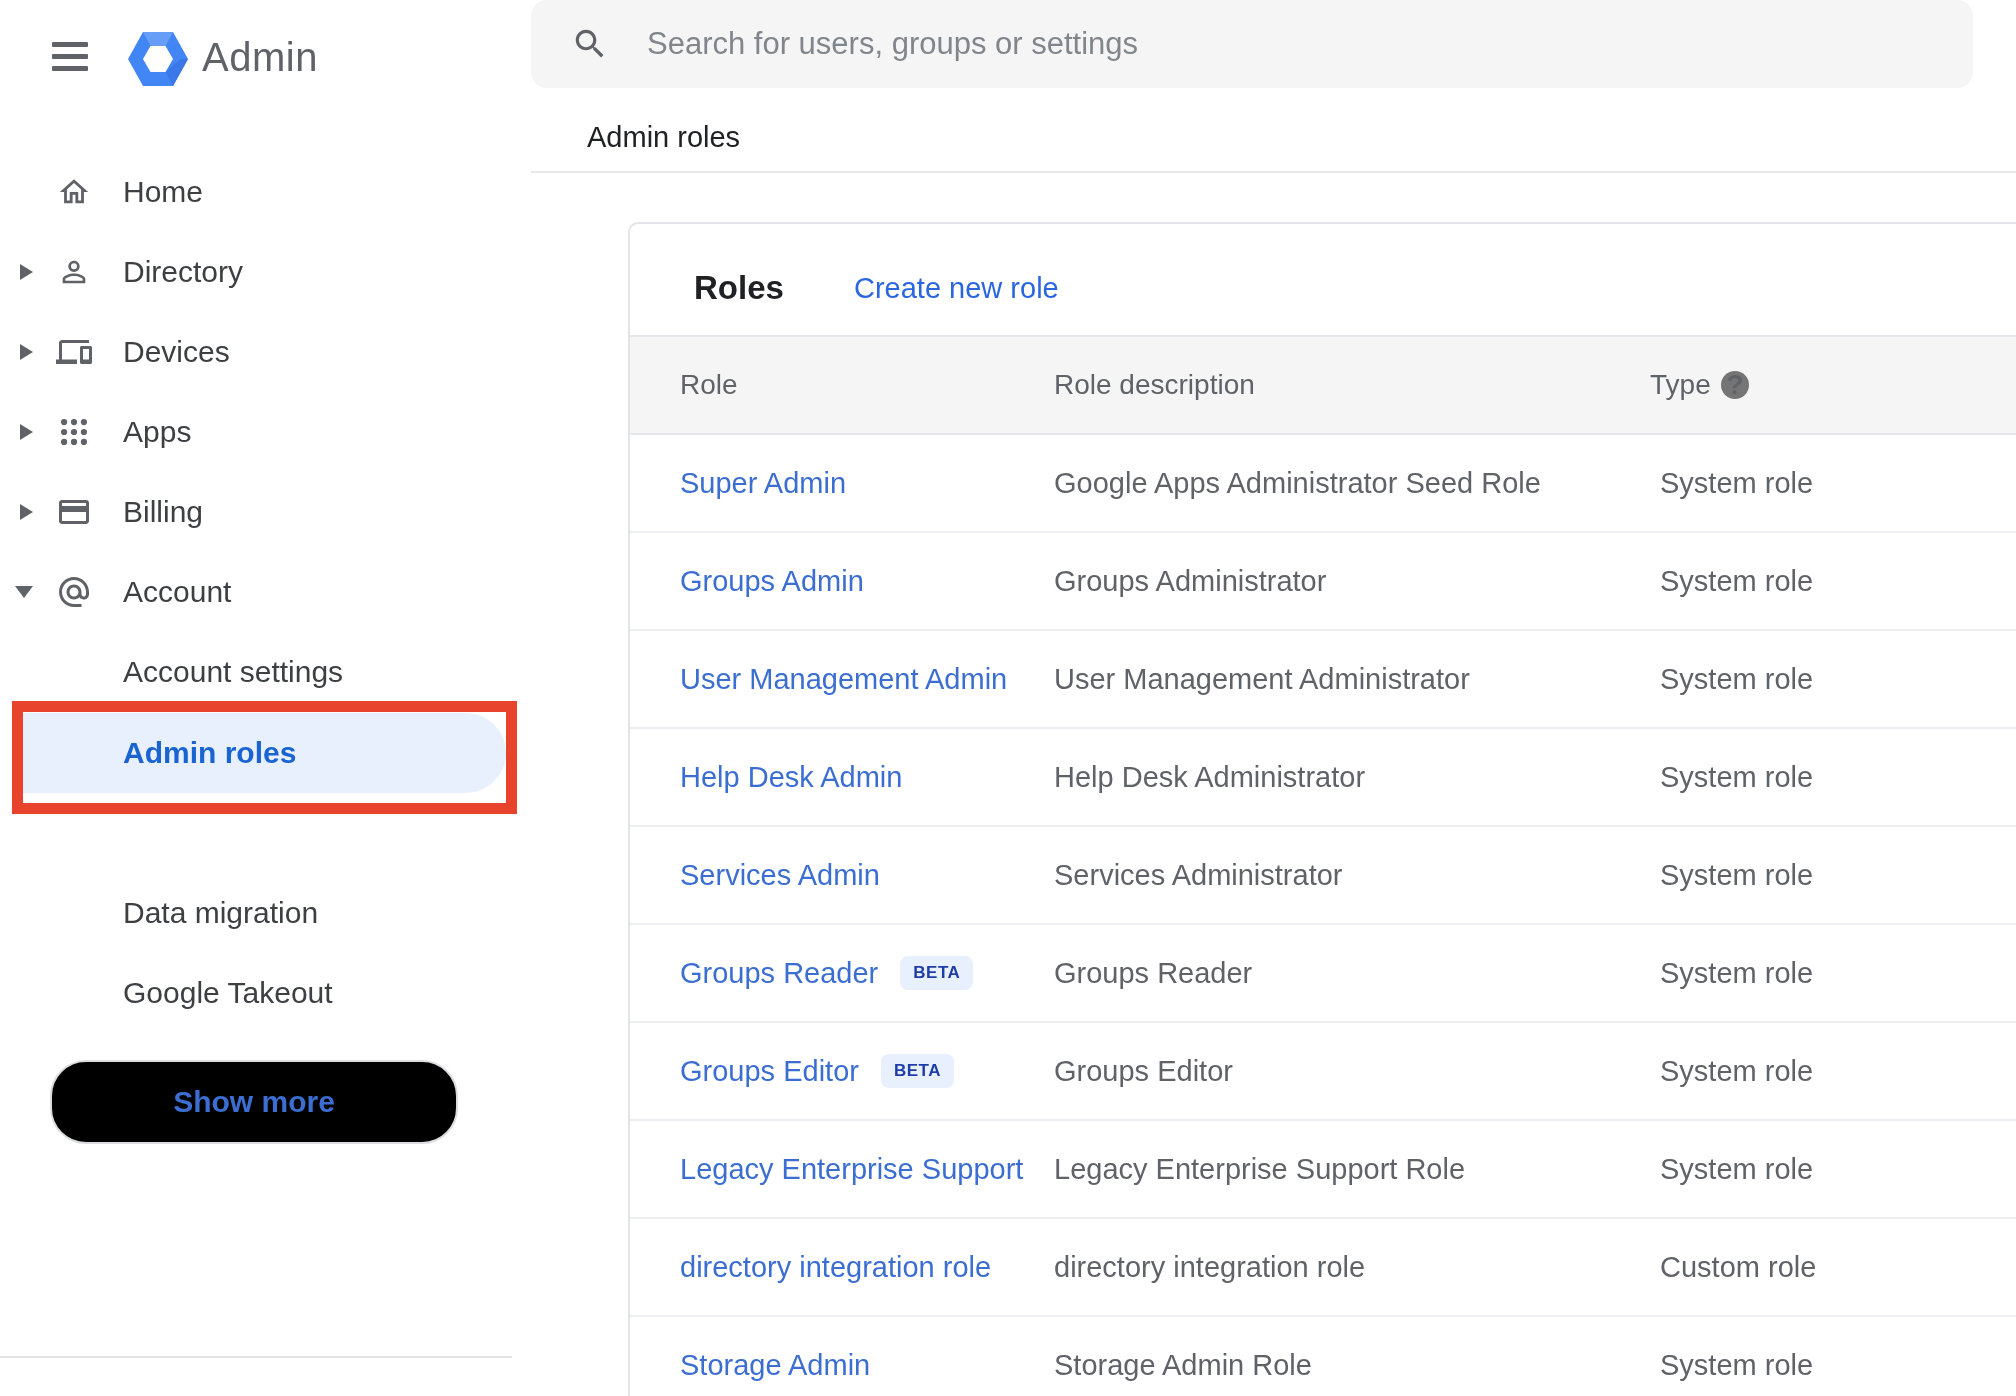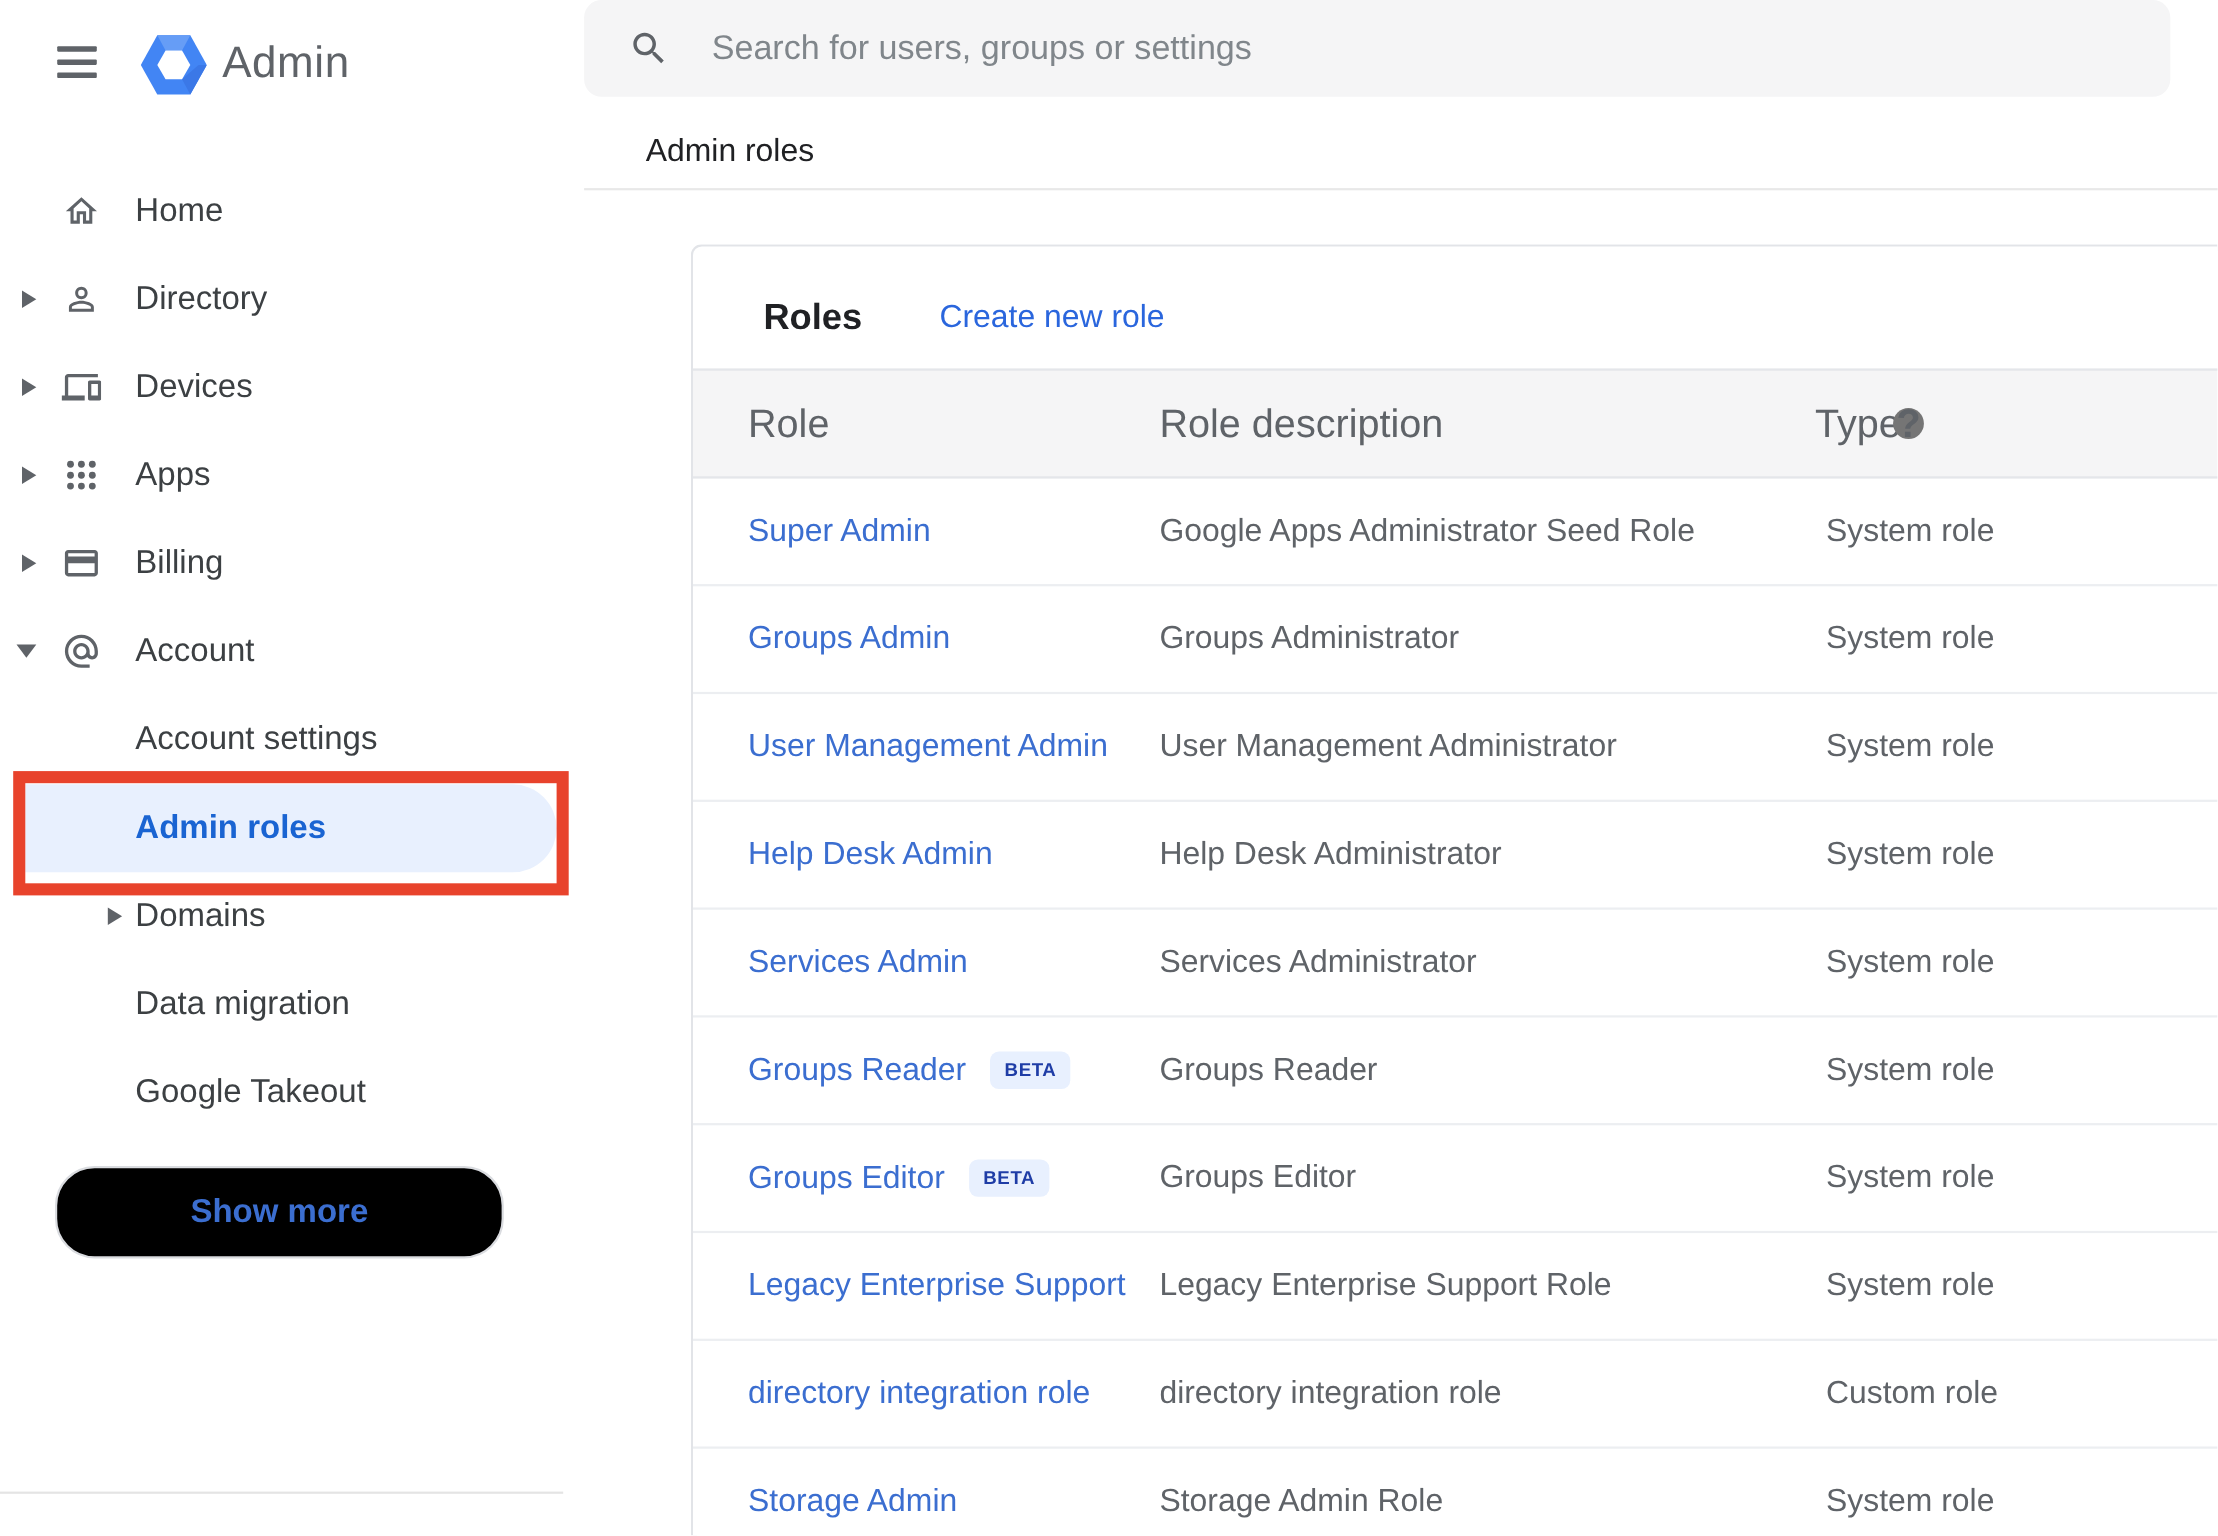--- a/index.html
+++ b/index.html
@@ -58,21 +58,21 @@
   
   .card { position:absolute; left:628px; top:222px; width:1388px; height:1174px;
           background:#fff; border-left:2px solid #e2e4e8; border-top:2px solid #e2e4e8;
           border-radius:10px 0 0 0; overflow:hidden; }
   .card-header { position:absolute; left:14px; top:0; width:100%; height:128px; display:flex; align-items:center; }
   .card-title { position:absolute; left:50px; font-size:33px; font-weight:bold; color:#202124; }
   .create-link { position:absolute; left:210px; font-size:29px; color:#2a66dd; cursor:pointer; white-space:nowrap; }
 
   .thead { position:absolute; left:0; top:111px; width:100%; height:100px; background:#f5f5f6;
            border-top:2px solid #e4e6ea; border-bottom:2px solid #e4e6ea; }
-  .thead span { position:absolute; top:50%; transform:translateY(-50%); font-size:36px; color:#5f6368;text-align:center; }
+  .thead span { position:absolute; top:50%; transform:translateY(-50%); font-size:28px; color:#5f6368;text-align:center; }
   .th-role { left:50px; } .th-desc { left:424px; } .th-type { left:1020px; }
   .help-circle { position:absolute; left:1091px; top:36px; width:28px; height:28px; border-radius:50%;
                  background:#757575; color:#fff; font-size:19px; font-weight:bold;
                  display:flex; align-items:center; justify-content:center; cursor:pointer; }
 
   .trow { position:absolute; left:0; width:100%; height:98px; border-bottom:2px solid #eceef1; }
   .trow .cell { position:absolute; top:50%; transform:translateY(-50%); font-size:29px; white-space:nowrap; }
   .cell-role { left:50px; color:var(--link_blue,#3b6ed0); cursor:pointer; display:flex; align-items:center; }
   .cell-desc { left:424px; color:#5f6368; }
   .cell-type { left:1030px; color:#5f6368; }
@@ -171,24 +171,20 @@
     <div class="nav-item" style="top:617px">
       <span class="nav-label">Account settings</span>
     </div>
 
     <div class="active-pill"></div>
     <div class="nav-item" style="top:698px">
       <span class="nav-label active">Admin roles</span>
     </div>
     <div class="annotation-box"></div>
 
-    <div class="nav-item" style="top:778px">
-      <span class="arrow-right indented"></span>
-      <span class="nav-label">Domains</span>
-    </div>
 
     <div class="nav-item" style="top:938px">
       <span class="nav-label">Google Takeout</span>
     </div>
 
     <div class="nav-item" style="top:858px">
       <span class="nav-label">Data migration</span>
     </div>
 
     <div class="show-more">Show more</div>

